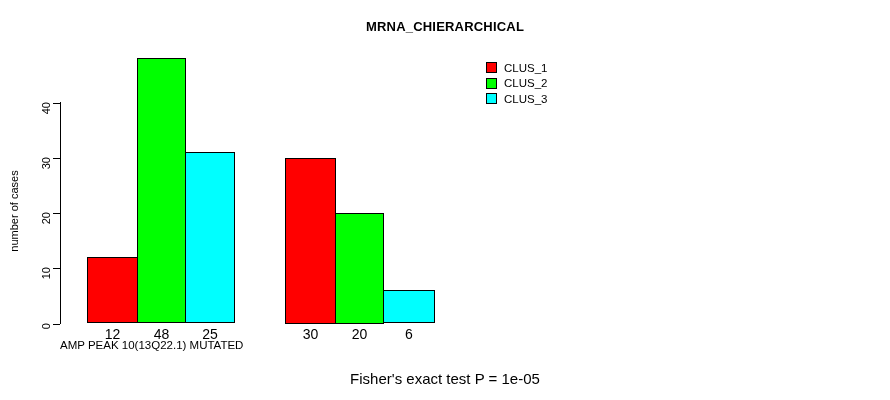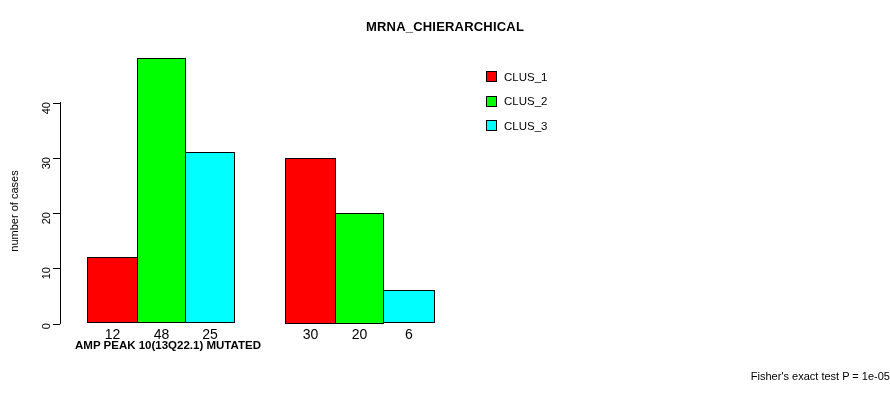--- a/index.html
+++ b/index.html
@@ -38,33 +38,32 @@
     top: 205px;
     width: 120px;
     text-align: center;
     font-size: 11px;
     transform: rotate(-90deg);
     transform-origin: center center;
     white-space: nowrap;
   }
   .x-axis-title {
     position: absolute;
-    left: 75px;
+    left: 60px;
     top: 339px;
     font-size: 11.5px;
     white-space: nowrap;
-    font-weight: bold;
   }
   .footer-note {
     position: absolute;
     left: 0;
     top: 370px;
     width: 890px;
-    text-align: right;
-    font-size: 11px;
+    text-align: center;
+    font-size: 15px;
   }
   .axis-line {
     position: absolute;
     background: #000000;
   }
   .y-axis-spine {
     left: 60px;
     top: 102px;
     width: 1px;
     height: 222px;
@@ -101,21 +100,20 @@
   .legend {
     position: absolute;
     left: 486px;
     top: 60px;
   }
   .legend-row {
     position: relative;
     height: 15.5px;
     display: flex;
     align-items: center;
-    margin-top: 9px;
   }
   .legend-swatch {
     width: 11px;
     height: 11px;
     box-sizing: border-box;
     border: 1px solid #000000;
     margin-right: 7px;
     flex: 0 0 auto;
   }
   .legend-label {

